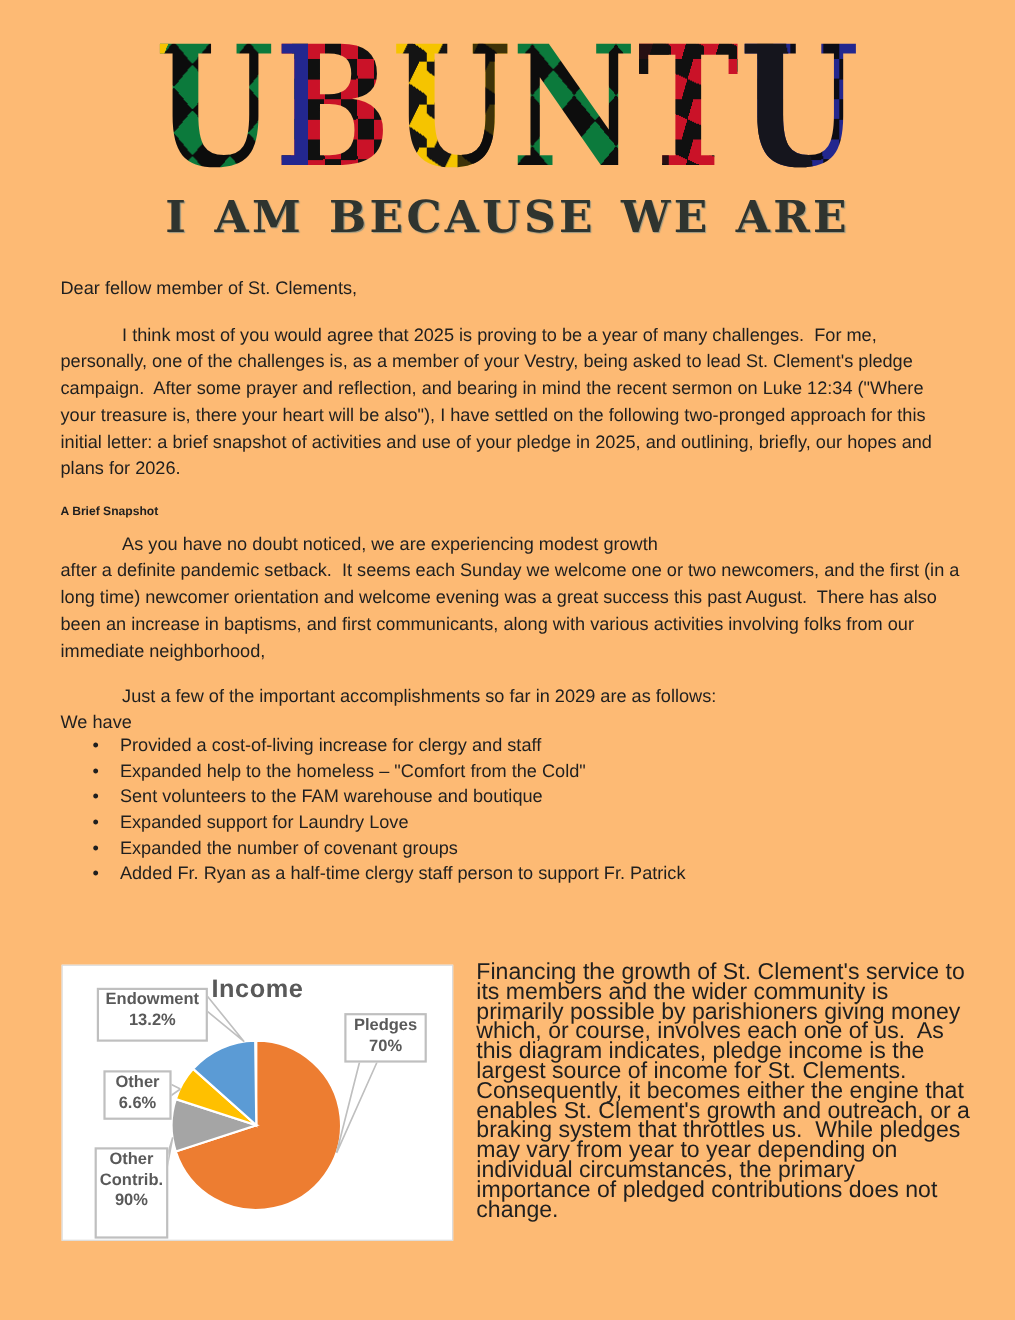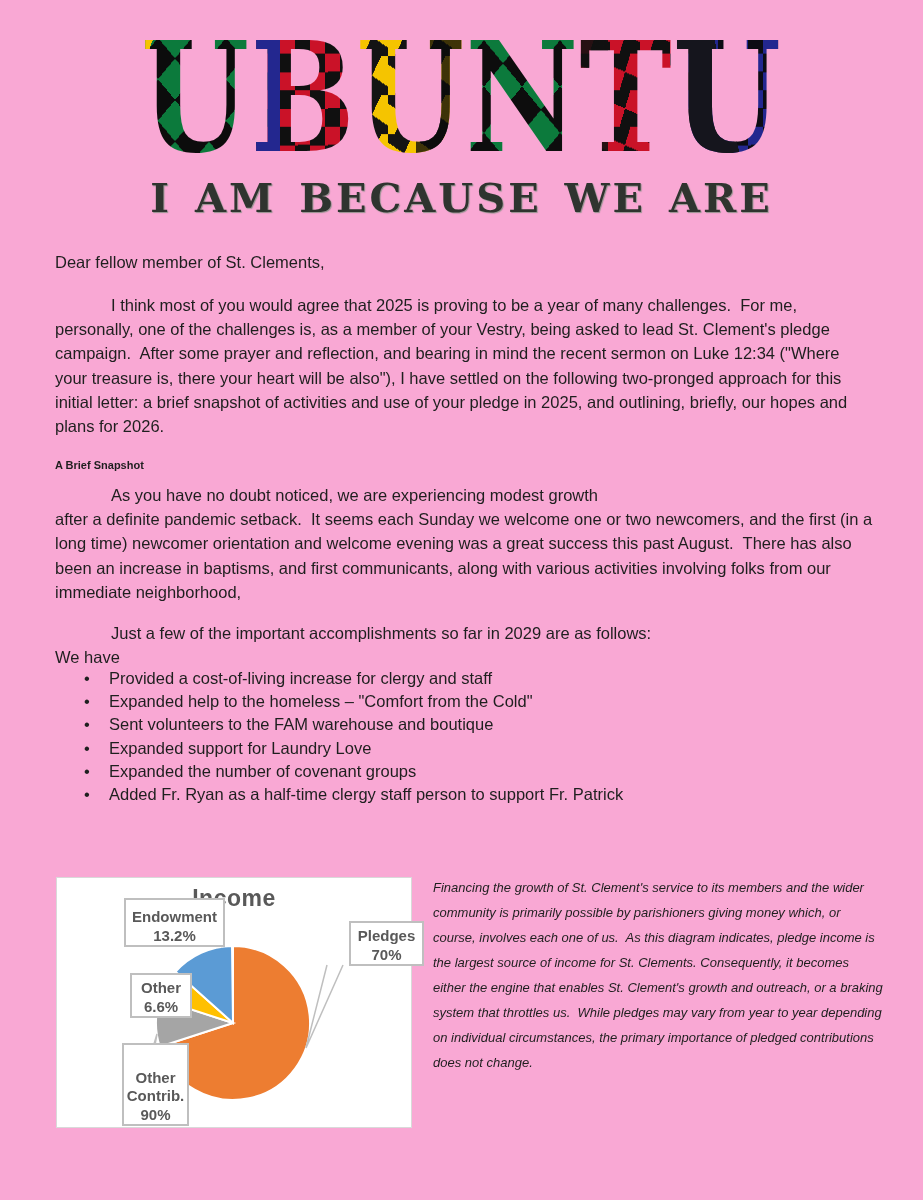--- a/index.html
+++ b/index.html
@@ -1,17 +1,17 @@
 <!DOCTYPE html>
 <html><head>
 <meta charset="utf-8">
 <style>
   html,body { margin:0; padding:0; background:#ffffff; }
   .page {
-    position:relative; width:923px; height:1200px; background:#f9a8d4;
+    position:relative; width:923px; height:1200px; background:#fdba74;
     font-family:"Liberation Sans","DejaVu Sans",sans-serif; color:#1f1f1f;
     overflow:hidden;
   }
 
   
   .logo-title {
     position:absolute; top:40px; left:0; right:0; height:140px;
     text-align:center; white-space:nowrap;
     font-family:"DejaVu Serif","Liberation Serif",serif; font-weight:700;
     font-size:124px; line-height:134px; letter-spacing:1px;
@@ -65,32 +65,31 @@
     background:#ffffff; border:1px solid #d9d9d9; box-sizing:border-box;padding-left:20px;
   }
   .chart-title {
     position:absolute; top:7px; left:0; right:0; text-align:center;
     font-size:23px; font-weight:bold; color:#595959; letter-spacing:.5px;
   }
   .chart-box svg { position:absolute; top:0; left:0; }
   .callout {
     position:absolute; background:#ffffff; border:2px solid #bfbfbf;
     color:#595959; font-weight:bold; font-size:15px; line-height:18.5px;
-    text-align:center; display:flex; flex-direction:column; justify-content:flex-end;
+    text-align:center; display:flex; flex-direction:column; justify-content:flex-start;
     box-sizing:border-box;
-    margin-left:36px;
   }
   .co-endowment { left:31px; top:20px;  width:101px; height:49px; }
   .co-pledges   { left:256px; top:43px; width:75px;  height:45px; }
   .co-other     { left:37px; top:95px;  width:62px;  height:45px; }
   .co-contrib   { left:29px; top:165px; width:67px;  height:83px; }
 
   .chart-para {
     position:absolute; top:875px; left:433px; width:452px;
-    font-size:13px; line-height:25px; white-space:pre-wrap;font-style:italic;
+    font-size:21px; line-height:18px; white-space:pre-wrap;
   }
 </style>
 </head>
 <body>
 
 <div class="page">
 
   <div class="logo-title">
     <span class="l1">U</span><span class="l2">B</span><span class="l3">U</span><span class="l4">N</span><span class="l5">T</span><span class="l6">U</span>
   </div>

